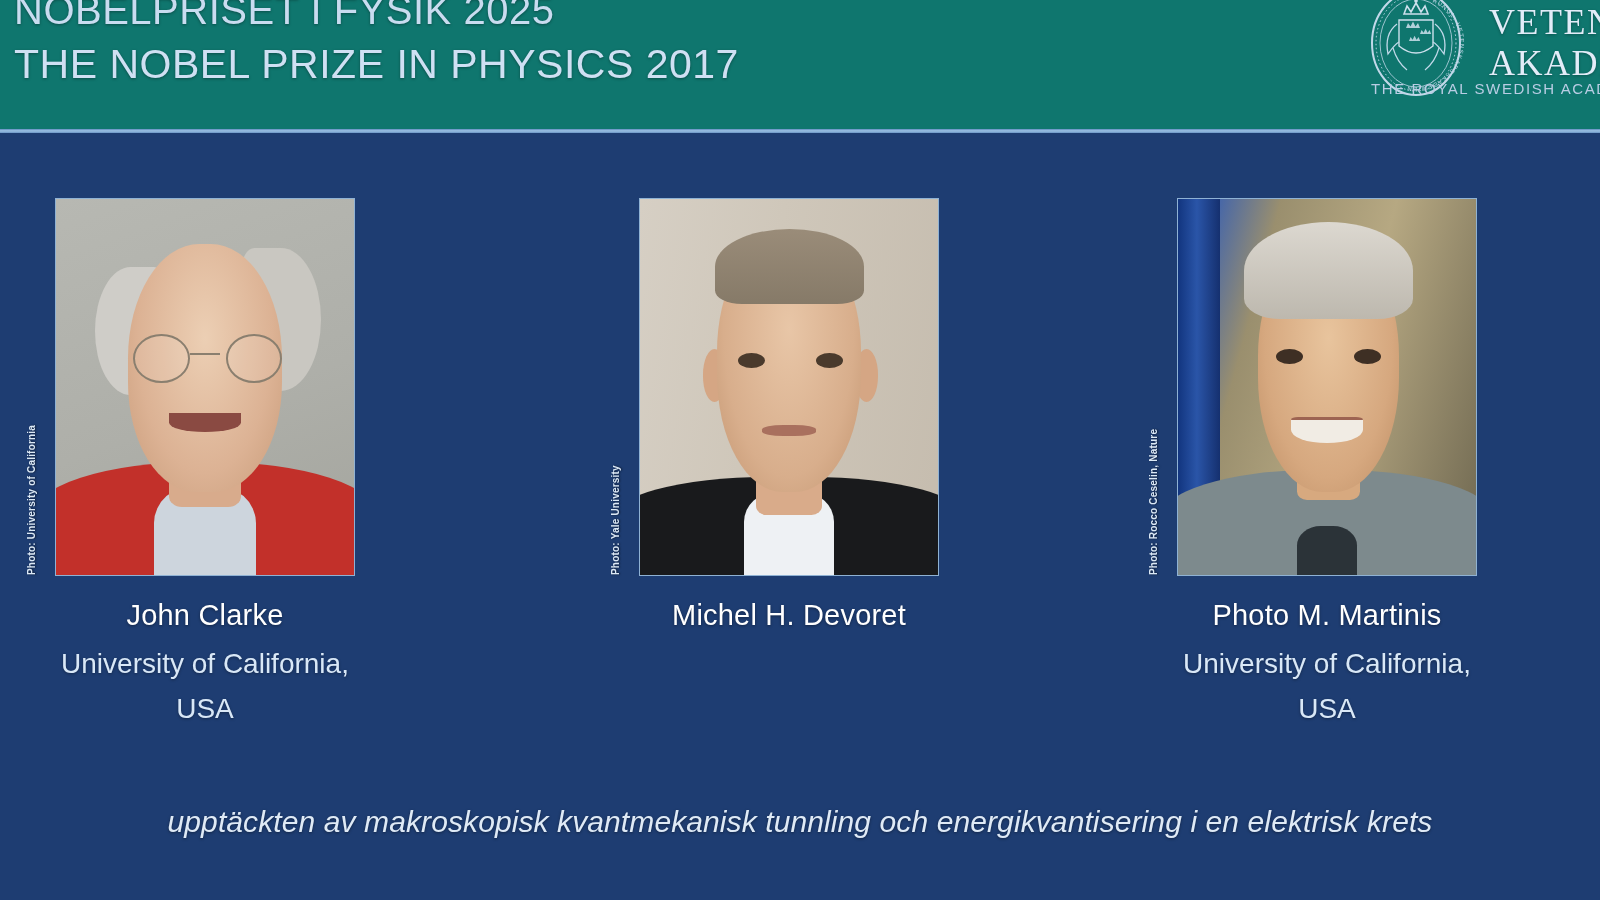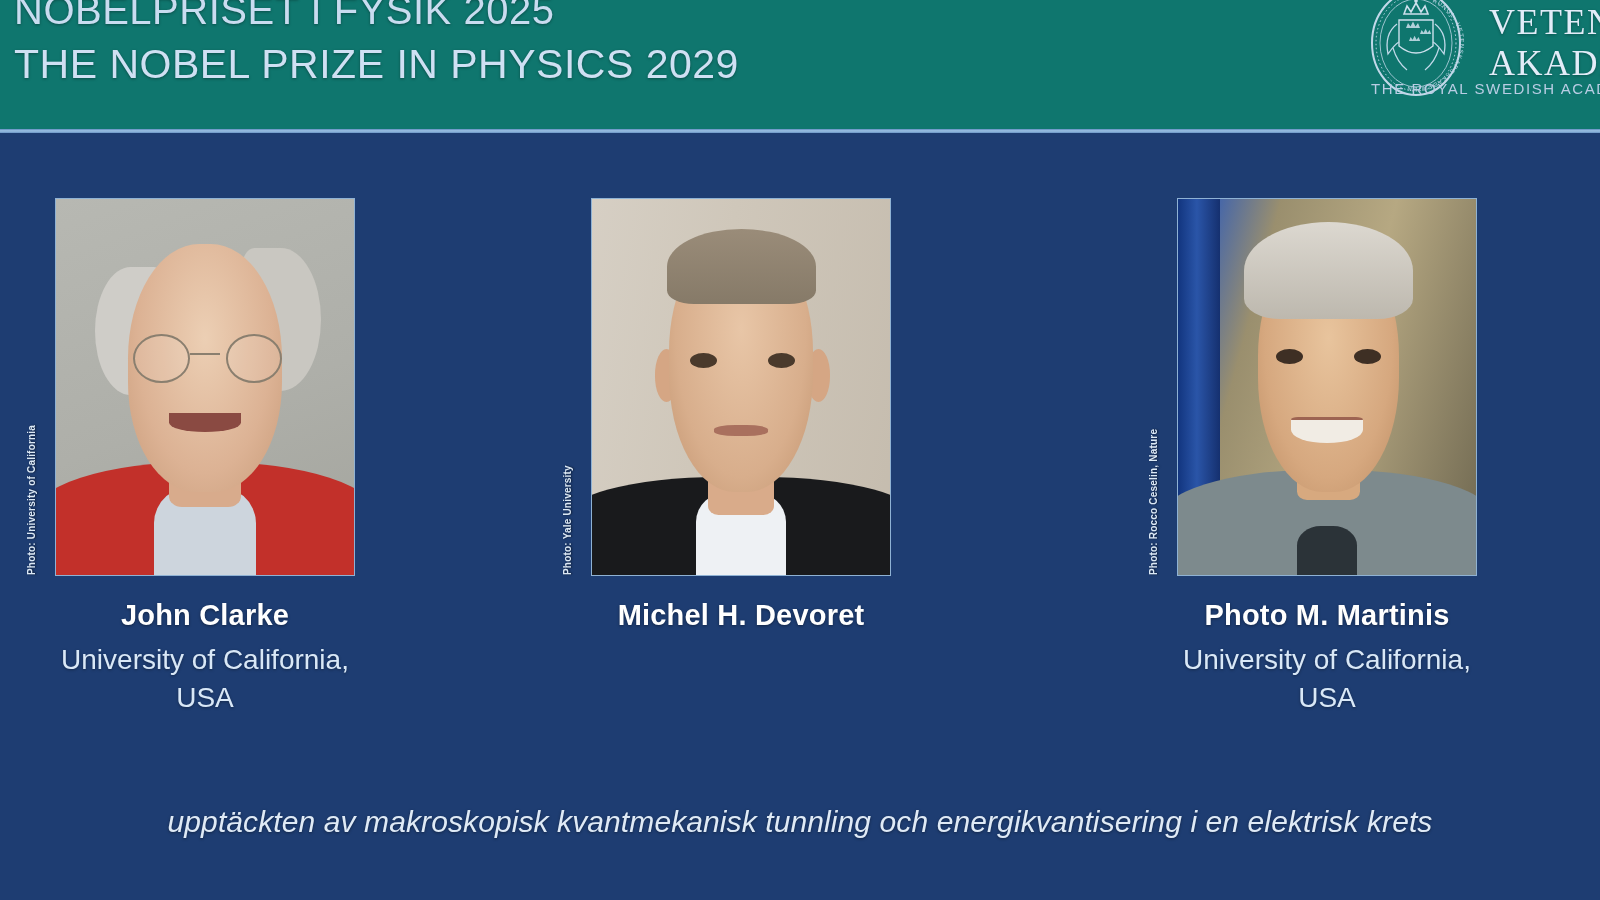--- a/index.html
+++ b/index.html
@@ -117,21 +117,21 @@
   .laureate {
     position:absolute;
     top:0;
     width:450px;
     display:flex;
     flex-direction:column;
     align-items:center;
   }
 
   #laureate-0 { left:-20px; }
-  #laureate-1 { left:516px; }
+  #laureate-1 { left:564px; }
   #laureate-2 { left:1102px; }
 
   .photo-wrap {
     position:relative;
     width:300px;
     height:378px;
     margin-top:67px;
     border:1px solid #8fb2d4;
   }
 
@@ -154,31 +154,31 @@
     letter-spacing:0.2px;
     white-space:nowrap;
     text-shadow:0 1px 2px rgba(0,0,0,0.6);
     pointer-events:none;
   }
 
   .laureate-name {
     margin-top:23px;
     color:#ffffff;
     font-size:29px;
-    font-weight:700;
+    font-weight:400;
     letter-spacing:0.2px;
     white-space:nowrap;
     text-shadow:0 1px 3px rgba(0,0,0,0.4);
   }
 
   .laureate-affil {
     margin-top:9px;
     color:#d9e8f7;
     font-size:28px;
-    line-height:38px;
+    line-height:45px;
     text-align:center;
     white-space:pre-line;
     text-shadow:0 1px 3px rgba(0,0,0,0.35);
   }
 
   
   #caption {
     position:absolute;
     left:50%;
     top:805px;
@@ -276,21 +276,21 @@
 </style>
 </head>
 <body>
 
 <div id="stage">
 
   <div id="header">
 
     <div id="title-block">
       <div class="title-line" id="title-sv">NOBELPRISET I FYSIK 2025</div>
-      <div class="title-line" id="title-en">THE NOBEL PRIZE IN PHYSICS 2029</div>
+      <div class="title-line" id="title-en">THE NOBEL PRIZE IN PHYSICS 2017</div>
     </div>
 
     <div id="academy">
       <div id="academy-top">
 
         <div id="seal">
           <svg viewBox="0 0 118 118" width="118" height="118" aria-hidden="true">
             <defs>
               <path id="sealcircle" d="M59,59 m0,-44 a44,44 0 1,1 -0.1,0"></path>
             </defs>

